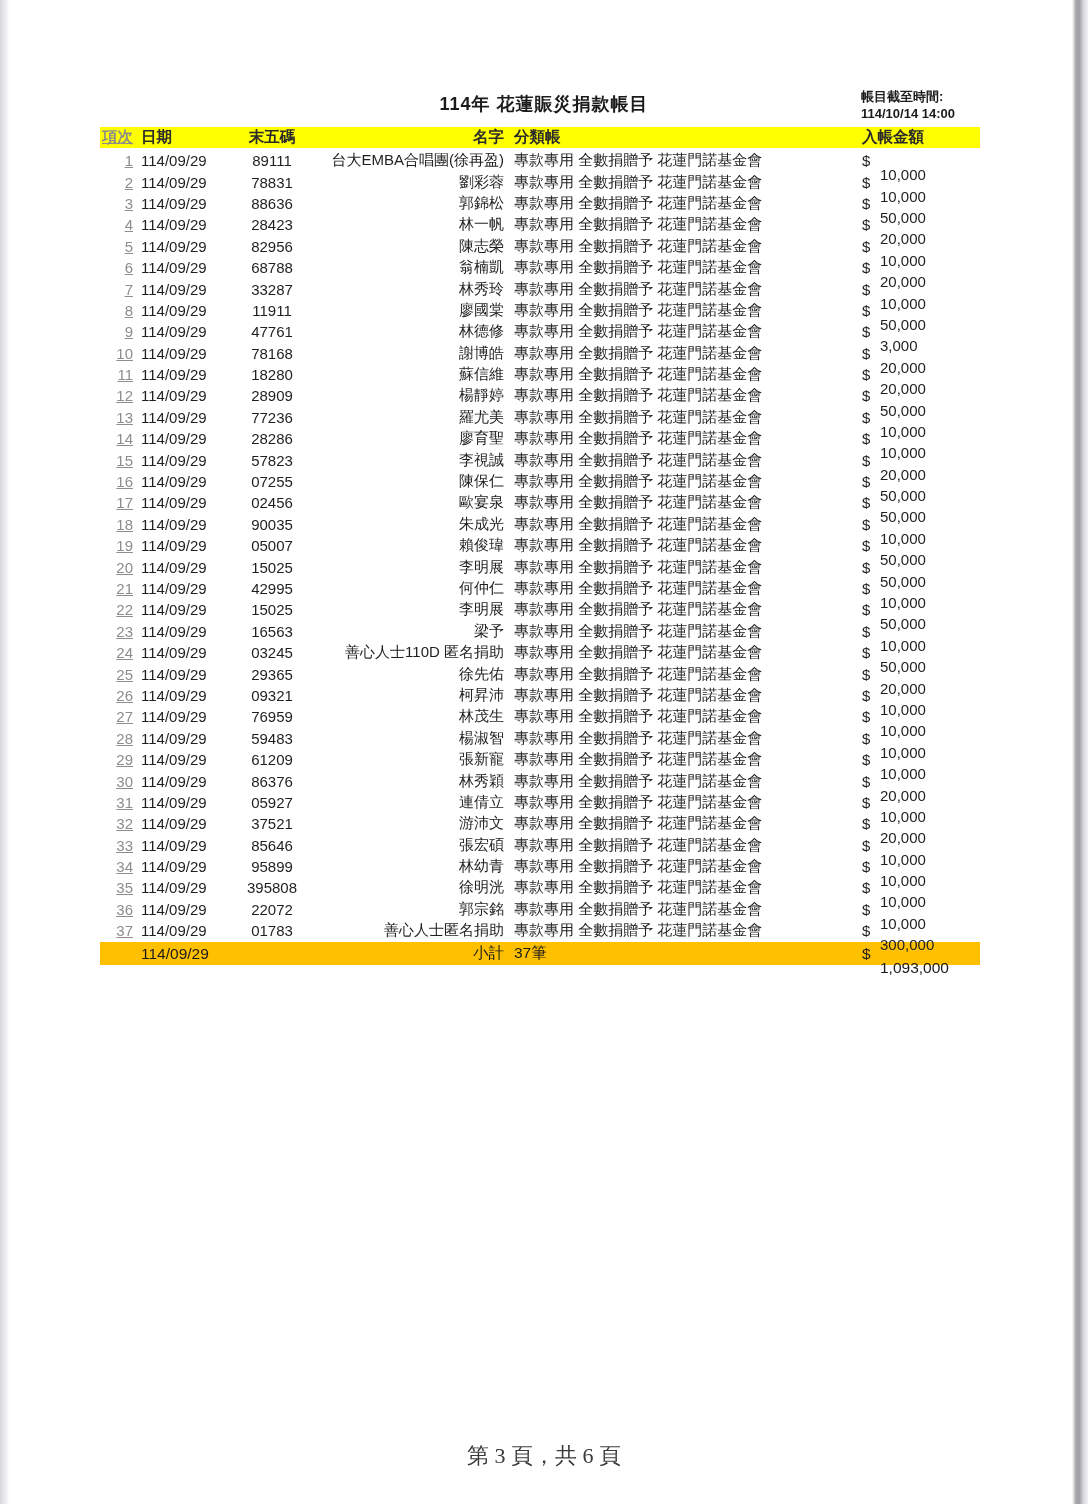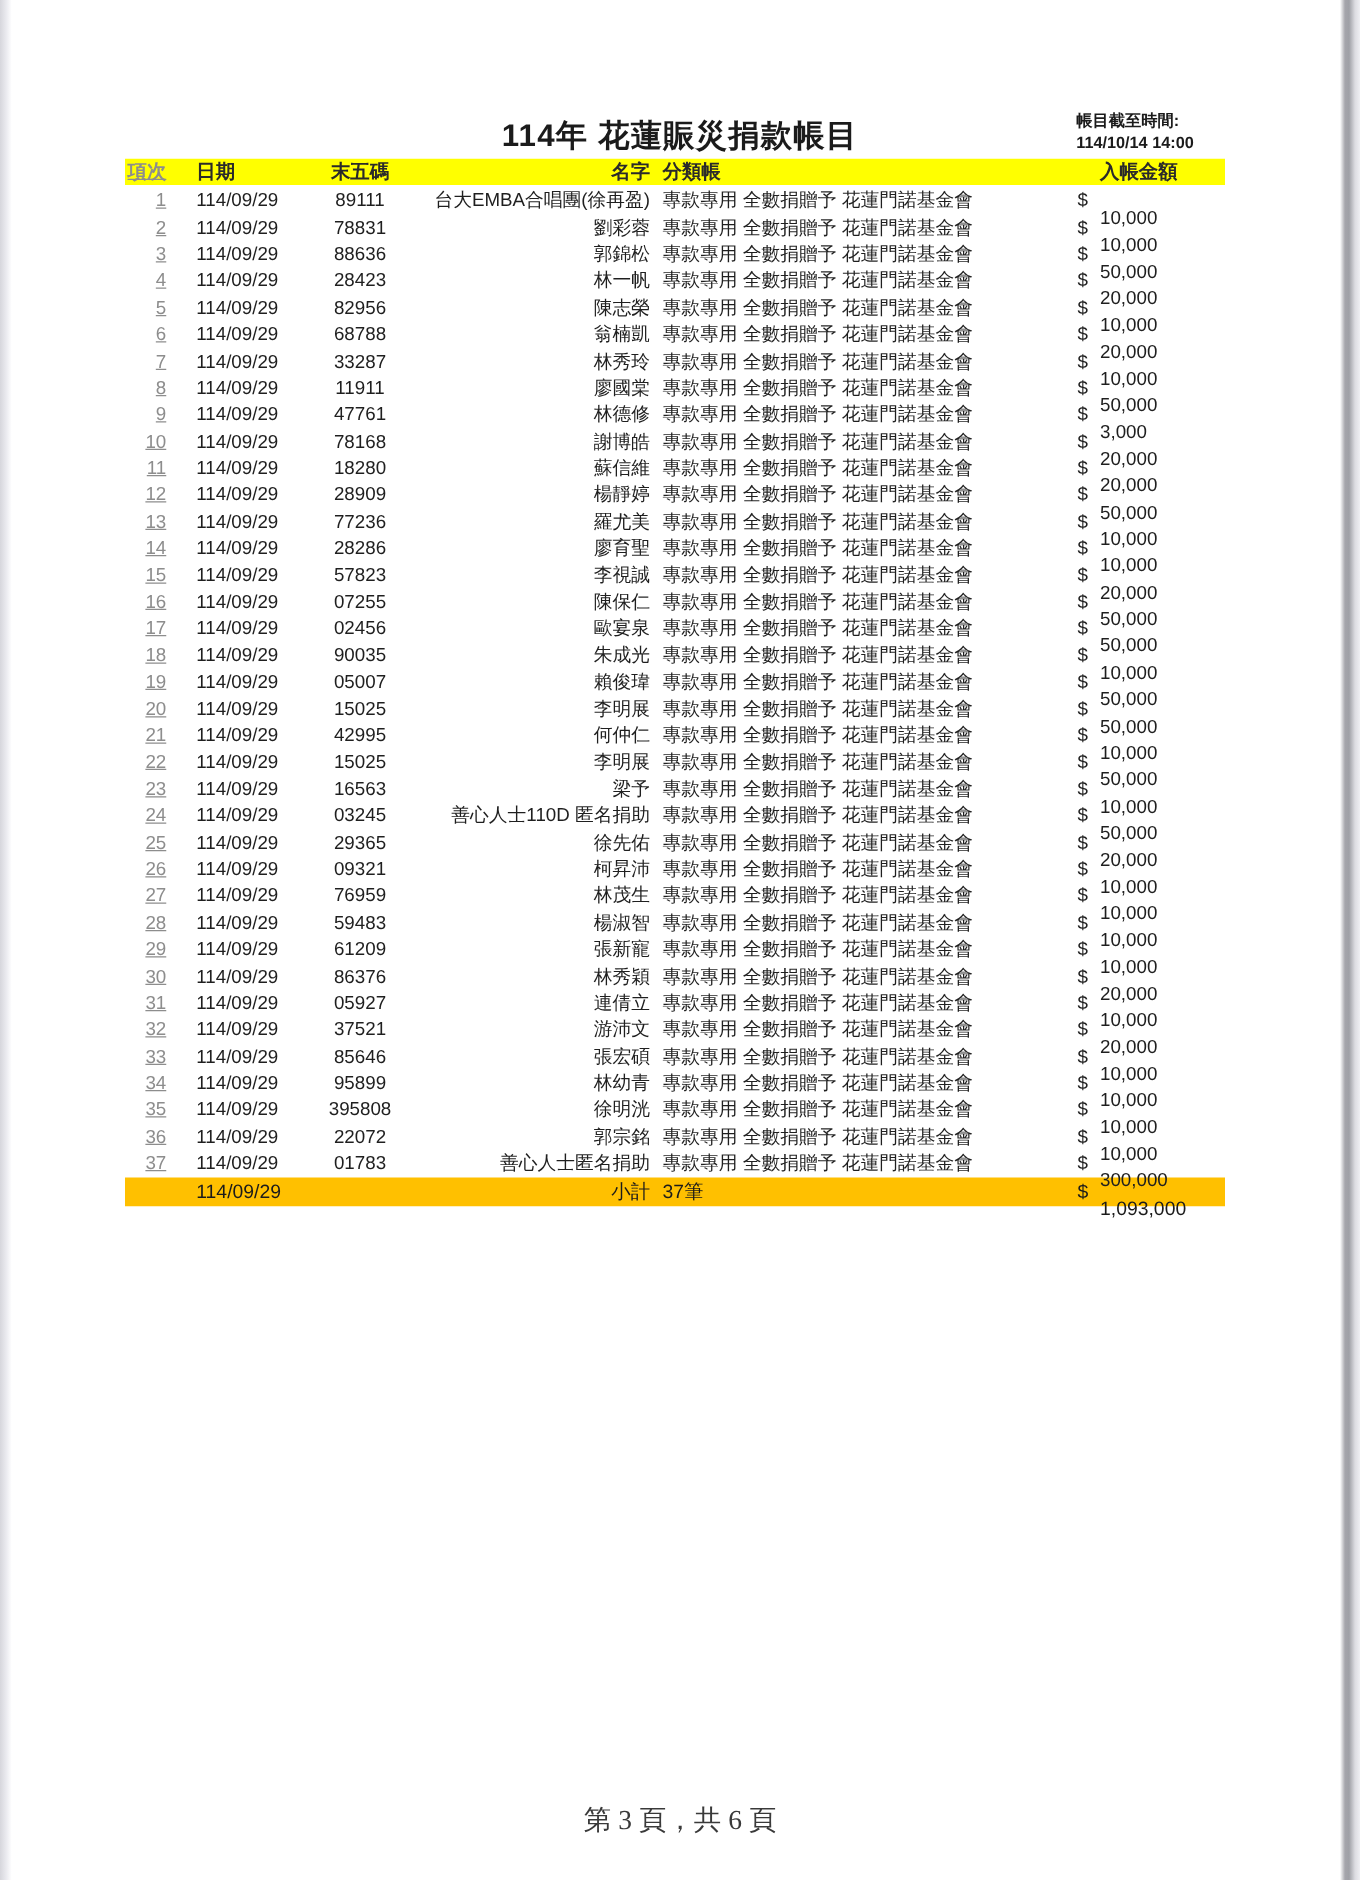--- a/index.html
+++ b/index.html
@@ -12,46 +12,46 @@
   .edge-left {
     position:absolute; left:0; top:0; width:9px; height:1504px;
     background:linear-gradient(to right,#d6d6dc 0%,#eaeaef 55%,#fdfdfe 100%);
   }
   .edge-right {
     position:absolute; right:0; top:0; width:16px; height:1504px;
     background:linear-gradient(to right,#ffffff 0%,#a5a5ab 25%,#9fa0a6 45%,#dcdce1 75%,#efeff3 100%);
   }
   .doc-title {
     position:absolute; top:92px; left:0; width:1088px;
-    text-align:center; font-size:25px; font-weight:bold; color:#1b1b1b;
+    text-align:center; font-size:18px; font-weight:bold; color:#1b1b1b;
     letter-spacing:1px;
   }
   .cutoff {
     position:absolute; top:88px; left:861px; width:160px;
     font-size:13px; font-weight:bold; line-height:17px; color:#1b1b1b;
   }
   .table-wrap { position:absolute; left:100px; top:127px; width:880px; }
   .thead {
     display:flex; align-items:center; height:21px;
     font-size:15.5px; font-weight:bold; color:#2a2a2a;
   }
   .tbody { margin-top:2px; }
   .row { display:flex; align-items:center; height:21.4px; font-size:15px; }
   .total-row {
     display:flex; align-items:center; height:23px; margin-top:1px;
     font-size:15.5px; color:#1b1b1b;
   }
   .c-no     { width:33px;  text-align:right; color:#8d8d8d;text-decoration:underline; }
-  .c-date   { width:86px;  margin-left:24px; }
+  .c-date   { width:86px;  margin-left:8px; }
   .c-last5  { width:78px;  margin-left:6px; text-align:center; }
   .c-name   { width:189px; margin-left:4px; text-align:right; white-space:nowrap; }
   .c-ledger { flex:1;      margin-left:10px; white-space:nowrap; }
   .c-dollar { width:18px; }
   .c-amount { width:100px; text-align:left; padding-right:10px; box-sizing:border-box;margin-top:28px; }
-  .c-amt-head { width:118px; text-align:center; padding-right:20px; box-sizing:border-box; }
+  .c-amt-head { width:118px; padding-right:20px; box-sizing:border-box; }
   .page-footer {
     position:absolute; top:1441px; left:0; width:1088px;
     text-align:center; font-family:"Liberation Serif","DejaVu Serif",serif;
     font-size:22px; color:#3a3a3a;
   }
 </style>
 </head>
 <body>
 
 <div class="edge-left"></div>

